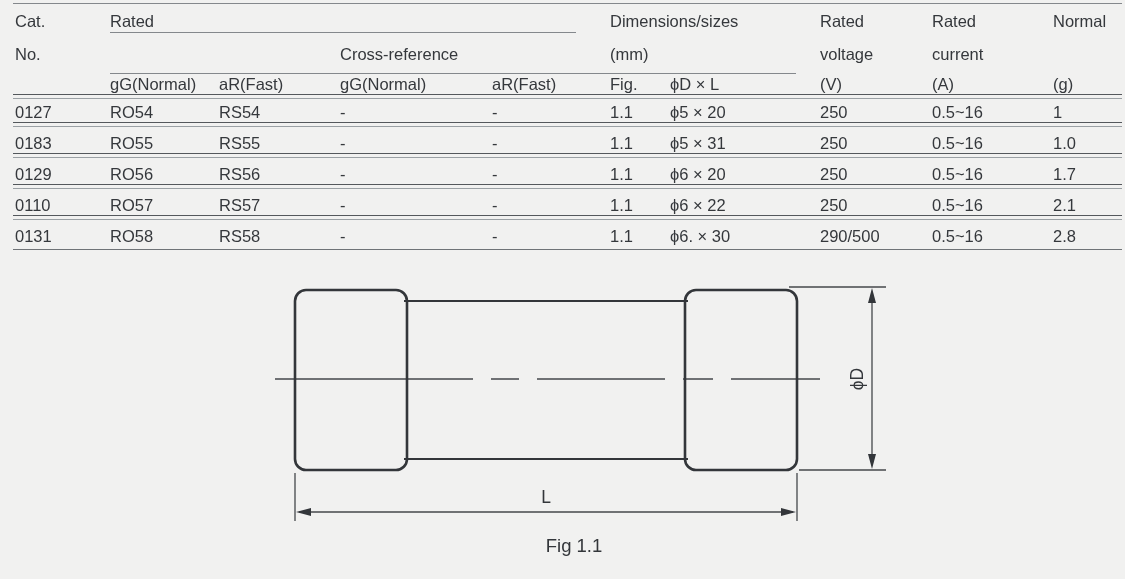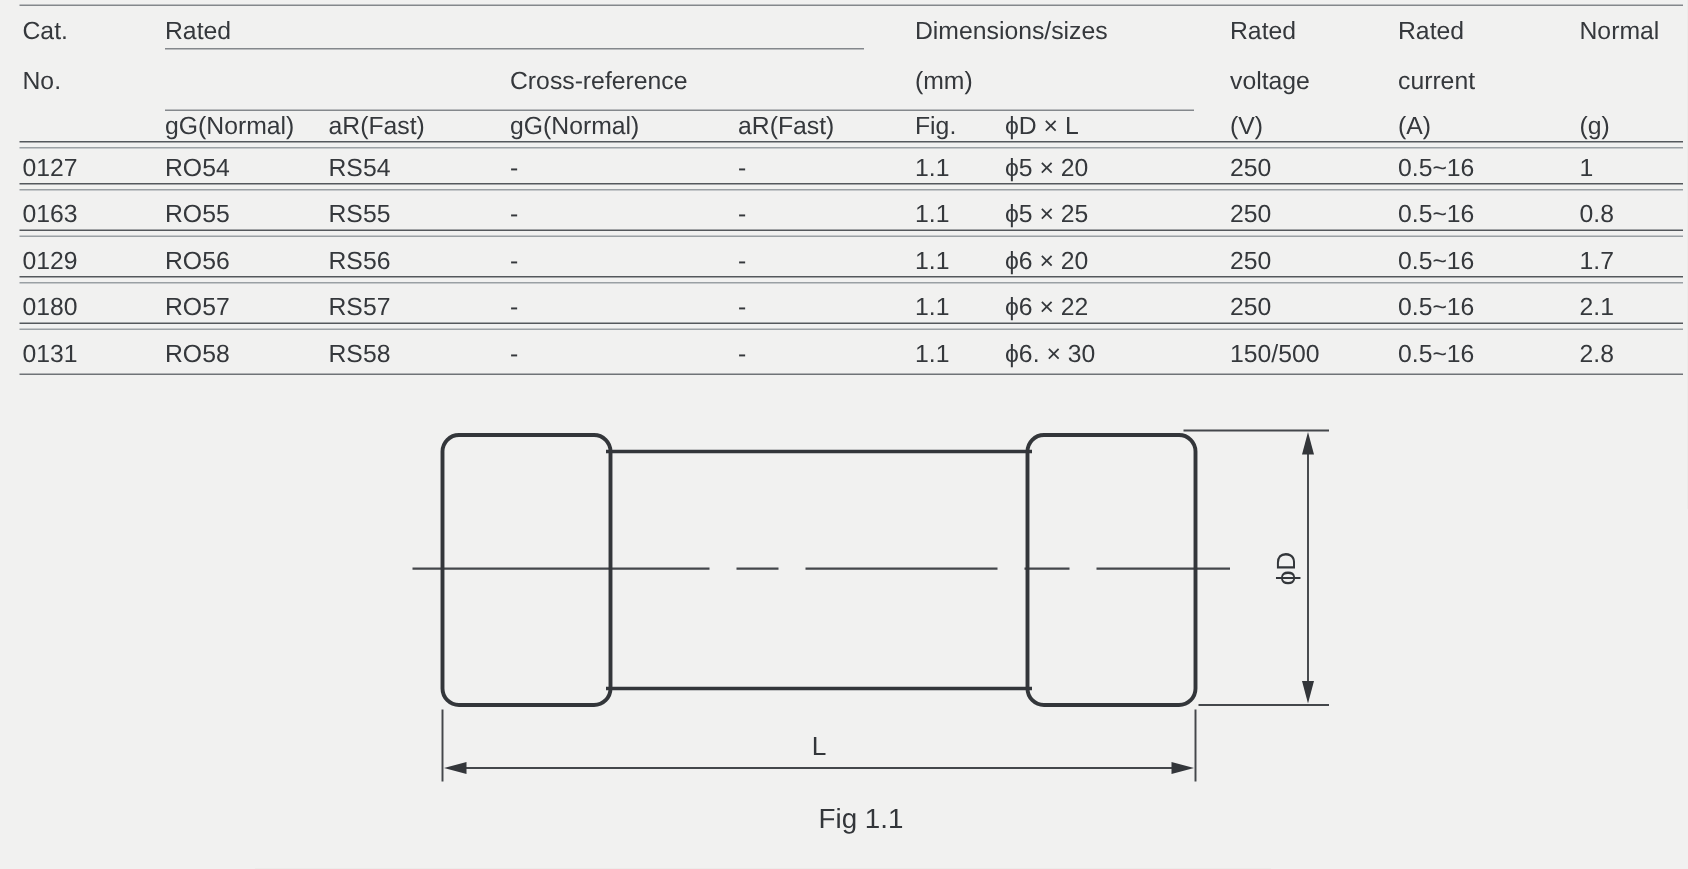--- a/index.html
+++ b/index.html
@@ -76,64 +76,64 @@
       <span class="cell c2">RS54</span>
       <span class="cell c3">-</span>
       <span class="cell c4">-</span>
       <span class="cell c5">1.1</span>
       <span class="cell c6">ϕ5 × 20</span>
       <span class="cell c7">250</span>
       <span class="cell c8">0.5~16</span>
       <span class="cell c9">1</span>
     </div>
     <div class="row" style="top:128px">
-      <span class="cell c0">0163</span>
+      <span class="cell c0">0183</span>
       <span class="cell c1">RO55</span>
       <span class="cell c2">RS55</span>
       <span class="cell c3">-</span>
       <span class="cell c4">-</span>
       <span class="cell c5">1.1</span>
-      <span class="cell c6">ϕ5 × 25</span>
+      <span class="cell c6">ϕ5 × 31</span>
       <span class="cell c7">250</span>
       <span class="cell c8">0.5~16</span>
-      <span class="cell c9">0.8</span>
+      <span class="cell c9">1.0</span>
     </div>
     <div class="row" style="top:159px">
       <span class="cell c0">0129</span>
       <span class="cell c1">RO56</span>
       <span class="cell c2">RS56</span>
       <span class="cell c3">-</span>
       <span class="cell c4">-</span>
       <span class="cell c5">1.1</span>
       <span class="cell c6">ϕ6 × 20</span>
       <span class="cell c7">250</span>
       <span class="cell c8">0.5~16</span>
       <span class="cell c9">1.7</span>
     </div>
     <div class="row" style="top:190px">
-      <span class="cell c0">0180</span>
+      <span class="cell c0">0110</span>
       <span class="cell c1">RO57</span>
       <span class="cell c2">RS57</span>
       <span class="cell c3">-</span>
       <span class="cell c4">-</span>
       <span class="cell c5">1.1</span>
       <span class="cell c6">ϕ6 × 22</span>
       <span class="cell c7">250</span>
       <span class="cell c8">0.5~16</span>
       <span class="cell c9">2.1</span>
     </div>
     <div class="row" style="top:221px">
       <span class="cell c0">0131</span>
       <span class="cell c1">RO58</span>
       <span class="cell c2">RS58</span>
       <span class="cell c3">-</span>
       <span class="cell c4">-</span>
       <span class="cell c5">1.1</span>
       <span class="cell c6">ϕ6. × 30</span>
-      <span class="cell c7">150/500</span>
+      <span class="cell c7">290/500</span>
       <span class="cell c8">0.5~16</span>
       <span class="cell c9">2.8</span>
     </div>
   </div>
 
   <svg class="diagram-svg" viewBox="0 0 1125 579">
 
     <line x1="275" y1="379" x2="820" y2="379" stroke="#44474b" stroke-width="1.5" stroke-dasharray="198 18 28 18 128 18 30 18"></line>
 
     <line x1="404" y1="301" x2="688" y2="301" stroke="#33363a" stroke-width="2.2"></line>

